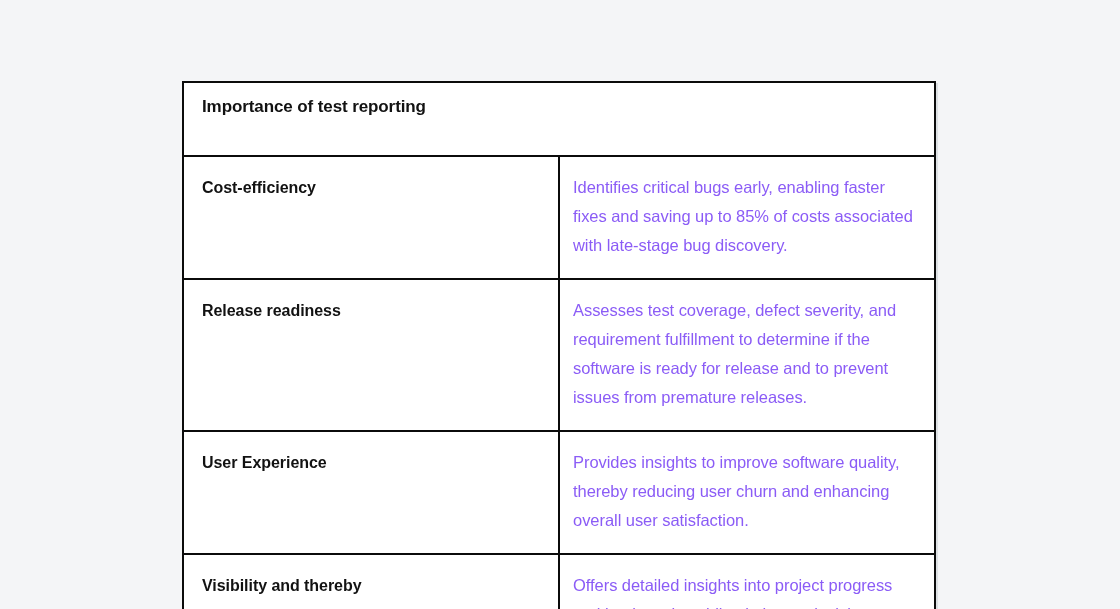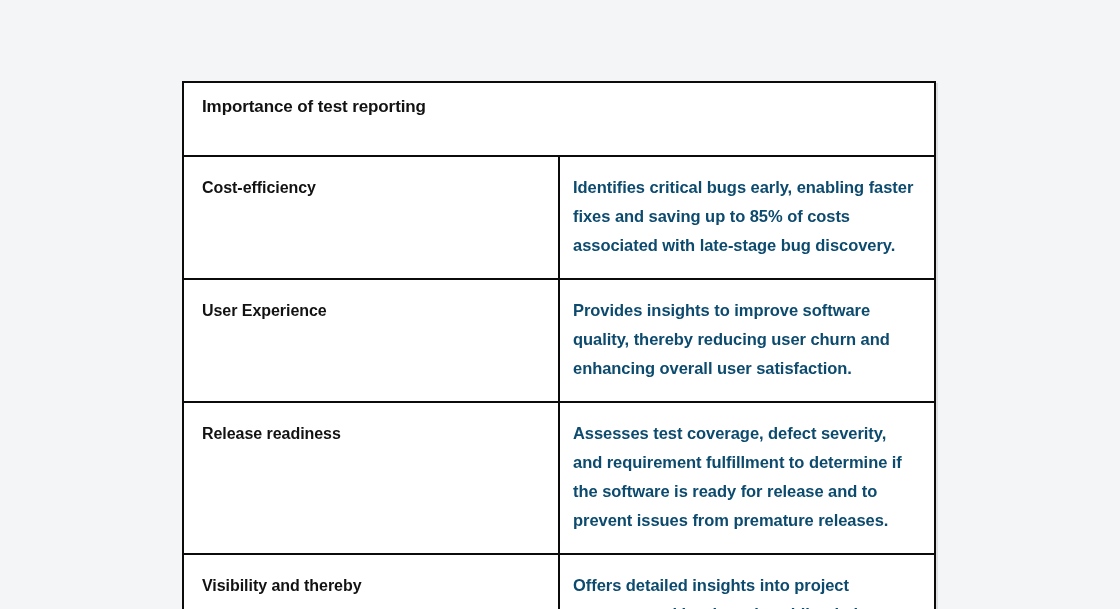--- a/index.html
+++ b/index.html
@@ -83,22 +83,22 @@
   .label-text {
     font-size: 16px;
     font-weight: bold;
     color: #121212;
     line-height: 29px;
     letter-spacing: -0.05px;
   }
 
   .desc-text {
     font-size: 16.5px;
-    font-weight: bold;
-    color: #0c4a6e;
+    font-weight: normal;
+    color: #8b5cf6;
     line-height: 29px;
     letter-spacing: -0.05px;
   }
 </style>
 </head>
 <body>
 
 <div class="canvas">
 
   <div class="table-wrap">
@@ -115,33 +115,33 @@
           <td class="cell-label">
             <div class="label-text">Cost-efficiency</div>
           </td>
           <td class="cell-desc">
             <div class="desc-text">Identifies critical bugs early, enabling faster fixes and saving up to 85% of costs associated with late-stage bug discovery.</div>
           </td>
         </tr>
 
         <tr class="body-row">
           <td class="cell-label">
-            <div class="label-text">User Experience</div>
+            <div class="label-text">Release readiness</div>
           </td>
           <td class="cell-desc">
-            <div class="desc-text">Provides insights to improve software quality, thereby reducing user churn and enhancing overall user satisfaction.</div>
+            <div class="desc-text">Assesses test coverage, defect severity, and requirement fulfillment to determine if the software is ready for release and to prevent issues from premature releases.</div>
           </td>
         </tr>
 
         <tr class="body-row">
           <td class="cell-label">
-            <div class="label-text">Release readiness</div>
+            <div class="label-text">User Experience</div>
           </td>
           <td class="cell-desc">
-            <div class="desc-text">Assesses test coverage, defect severity, and requirement fulfillment to determine if the software is ready for release and to prevent issues from premature releases.</div>
+            <div class="desc-text">Provides insights to improve software quality, thereby reducing user churn and enhancing overall user satisfaction.</div>
           </td>
         </tr>
 
         <tr class="body-row">
           <td class="cell-label">
             <div class="label-text">Visibility and thereby</div>
           </td>
           <td class="cell-desc">
             <div class="desc-text">Offers detailed insights into project progress and bottlenecks, aiding in better decision-making and control over testing activities.</div>
           </td>

